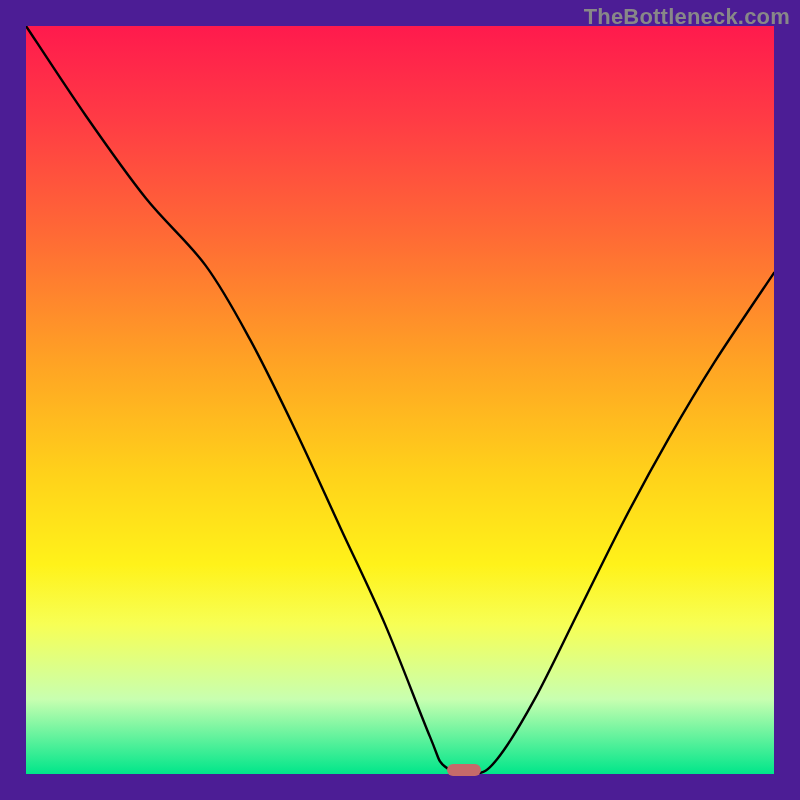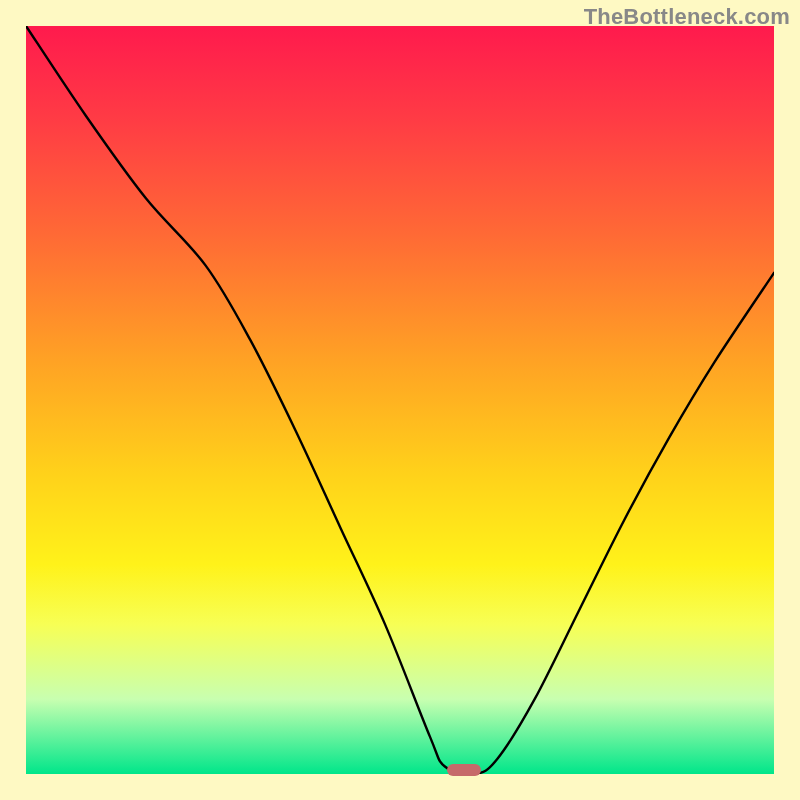--- a/index.html
+++ b/index.html
@@ -8,21 +8,21 @@
     width: 800px;
     height: 800px;
     background: #000;
     overflow: hidden;
     font-family: Arial, Helvetica, sans-serif;
   }
   .frame {
     position: relative;
     width: 800px;
     height: 800px;
-    background: #fef9c3;
+    background: #4c1d95;
   }
   .plot-area {
     position: absolute;
     left: 26px;
     top: 26px;
     width: 748px;
     height: 748px;
   }
   .gradient {
     position: absolute;

